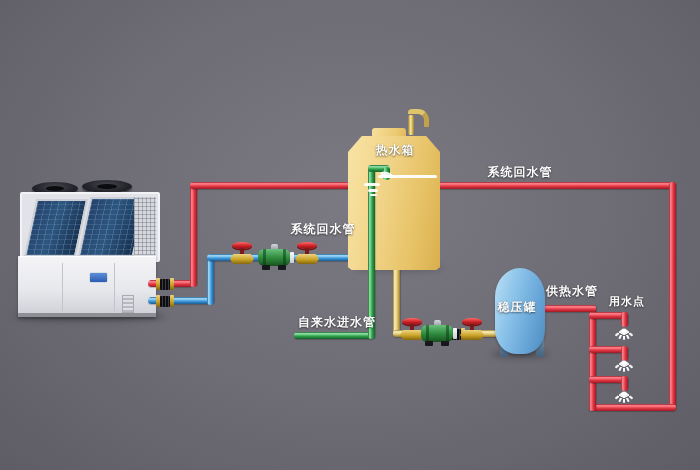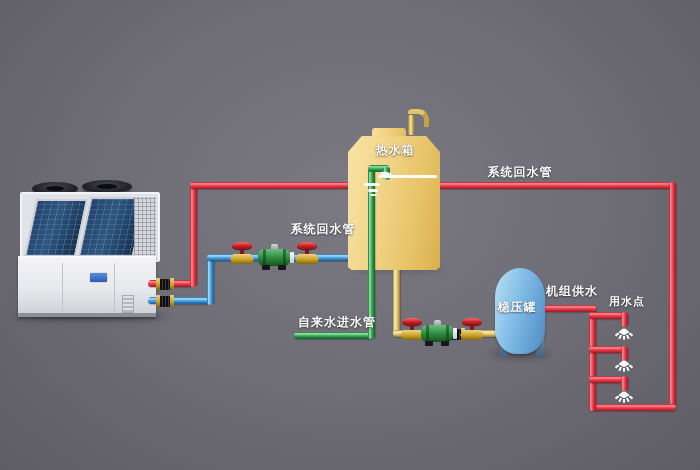--- a/index.html
+++ b/index.html
@@ -241,14 +241,14 @@
     <i></i>
     <i style="transform:rotate(26deg);"></i>
     <i style="transform:rotate(52deg);"></i>
 </div>
 
 <div class="lbl" style="left:395px;top:150px;">热水箱</div>
 <div class="lbl" style="left:520px;top:172px;">系统回水管</div>
 <div class="lbl" style="left:323px;top:229px;">系统回水管</div>
 <div class="lbl" style="left:337px;top:322px;font-family:Liberation Serif, serif;">自来水进水管</div>
 <div class="lbl" style="left:517px;top:307px;">稳压罐</div>
-<div class="lbl" style="left:572px;top:291px;">机组供水</div>
+<div class="lbl" style="left:572px;top:291px;">供热水管</div>
 <div class="lbl" style="left:627px;top:301px;font-size:11px;">用水点</div>
 
 </body></html>

